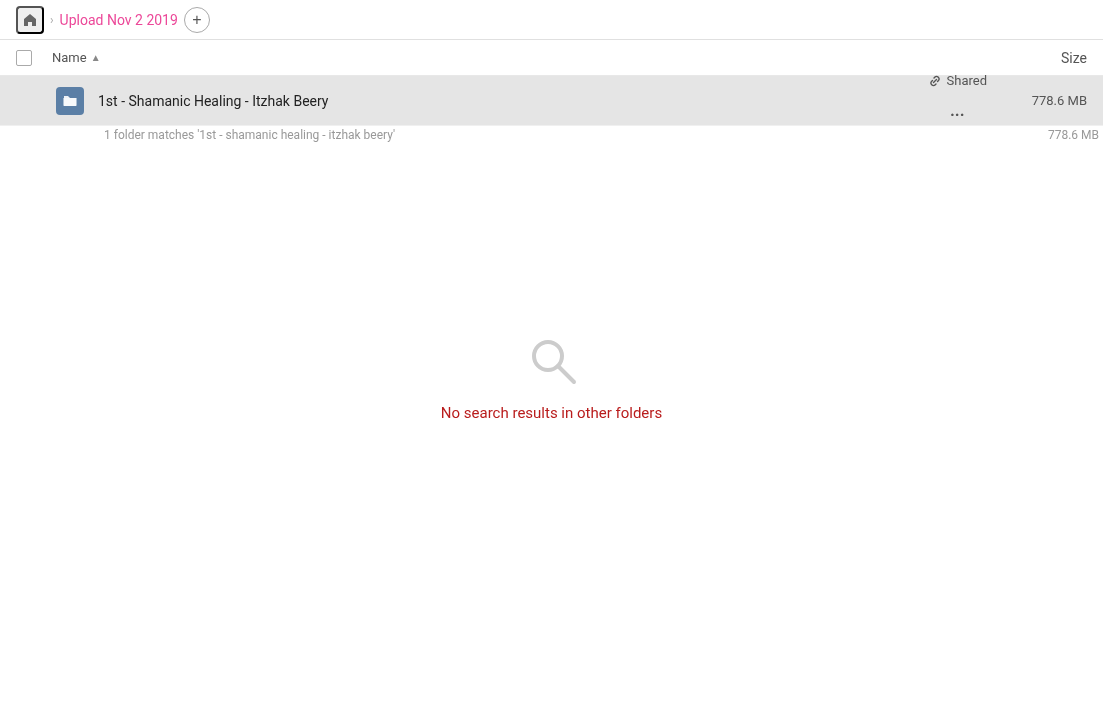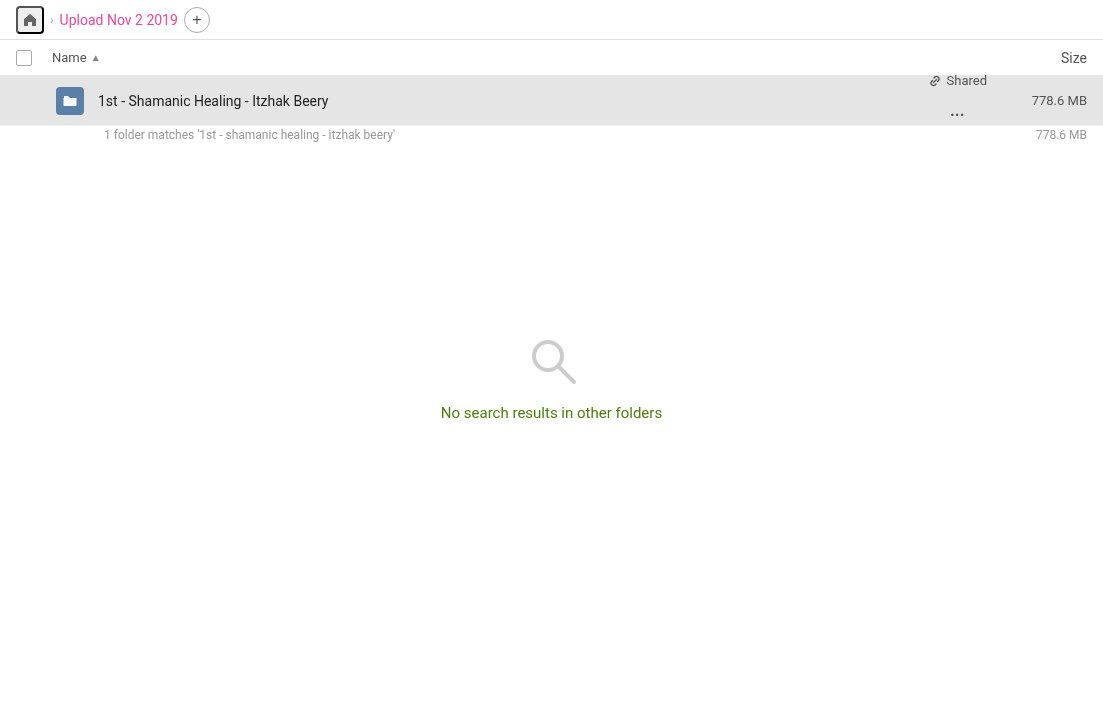--- a/index.html
+++ b/index.html
@@ -198,28 +198,28 @@
       gap: 16px;
     }
 
     .search-icon-large {
       width: 56px;
       height: 56px;
       color: #ccc;
     }
 
     .empty-state-text {
-      color: #4d7c0f;
+      color: #b91c1c;
       font-size: 15px;
     }
 
     .match-row {
       display: flex;
       align-items: flex-start;
-      padding: 2px 16px 10px 16px;
+      padding: 2px 4px 10px 16px;
     }
 
     .match-left {
       flex: 1;
       padding-left: 88px;
       color: #999;
       font-size: 12px;
     }
 
     .match-right {

